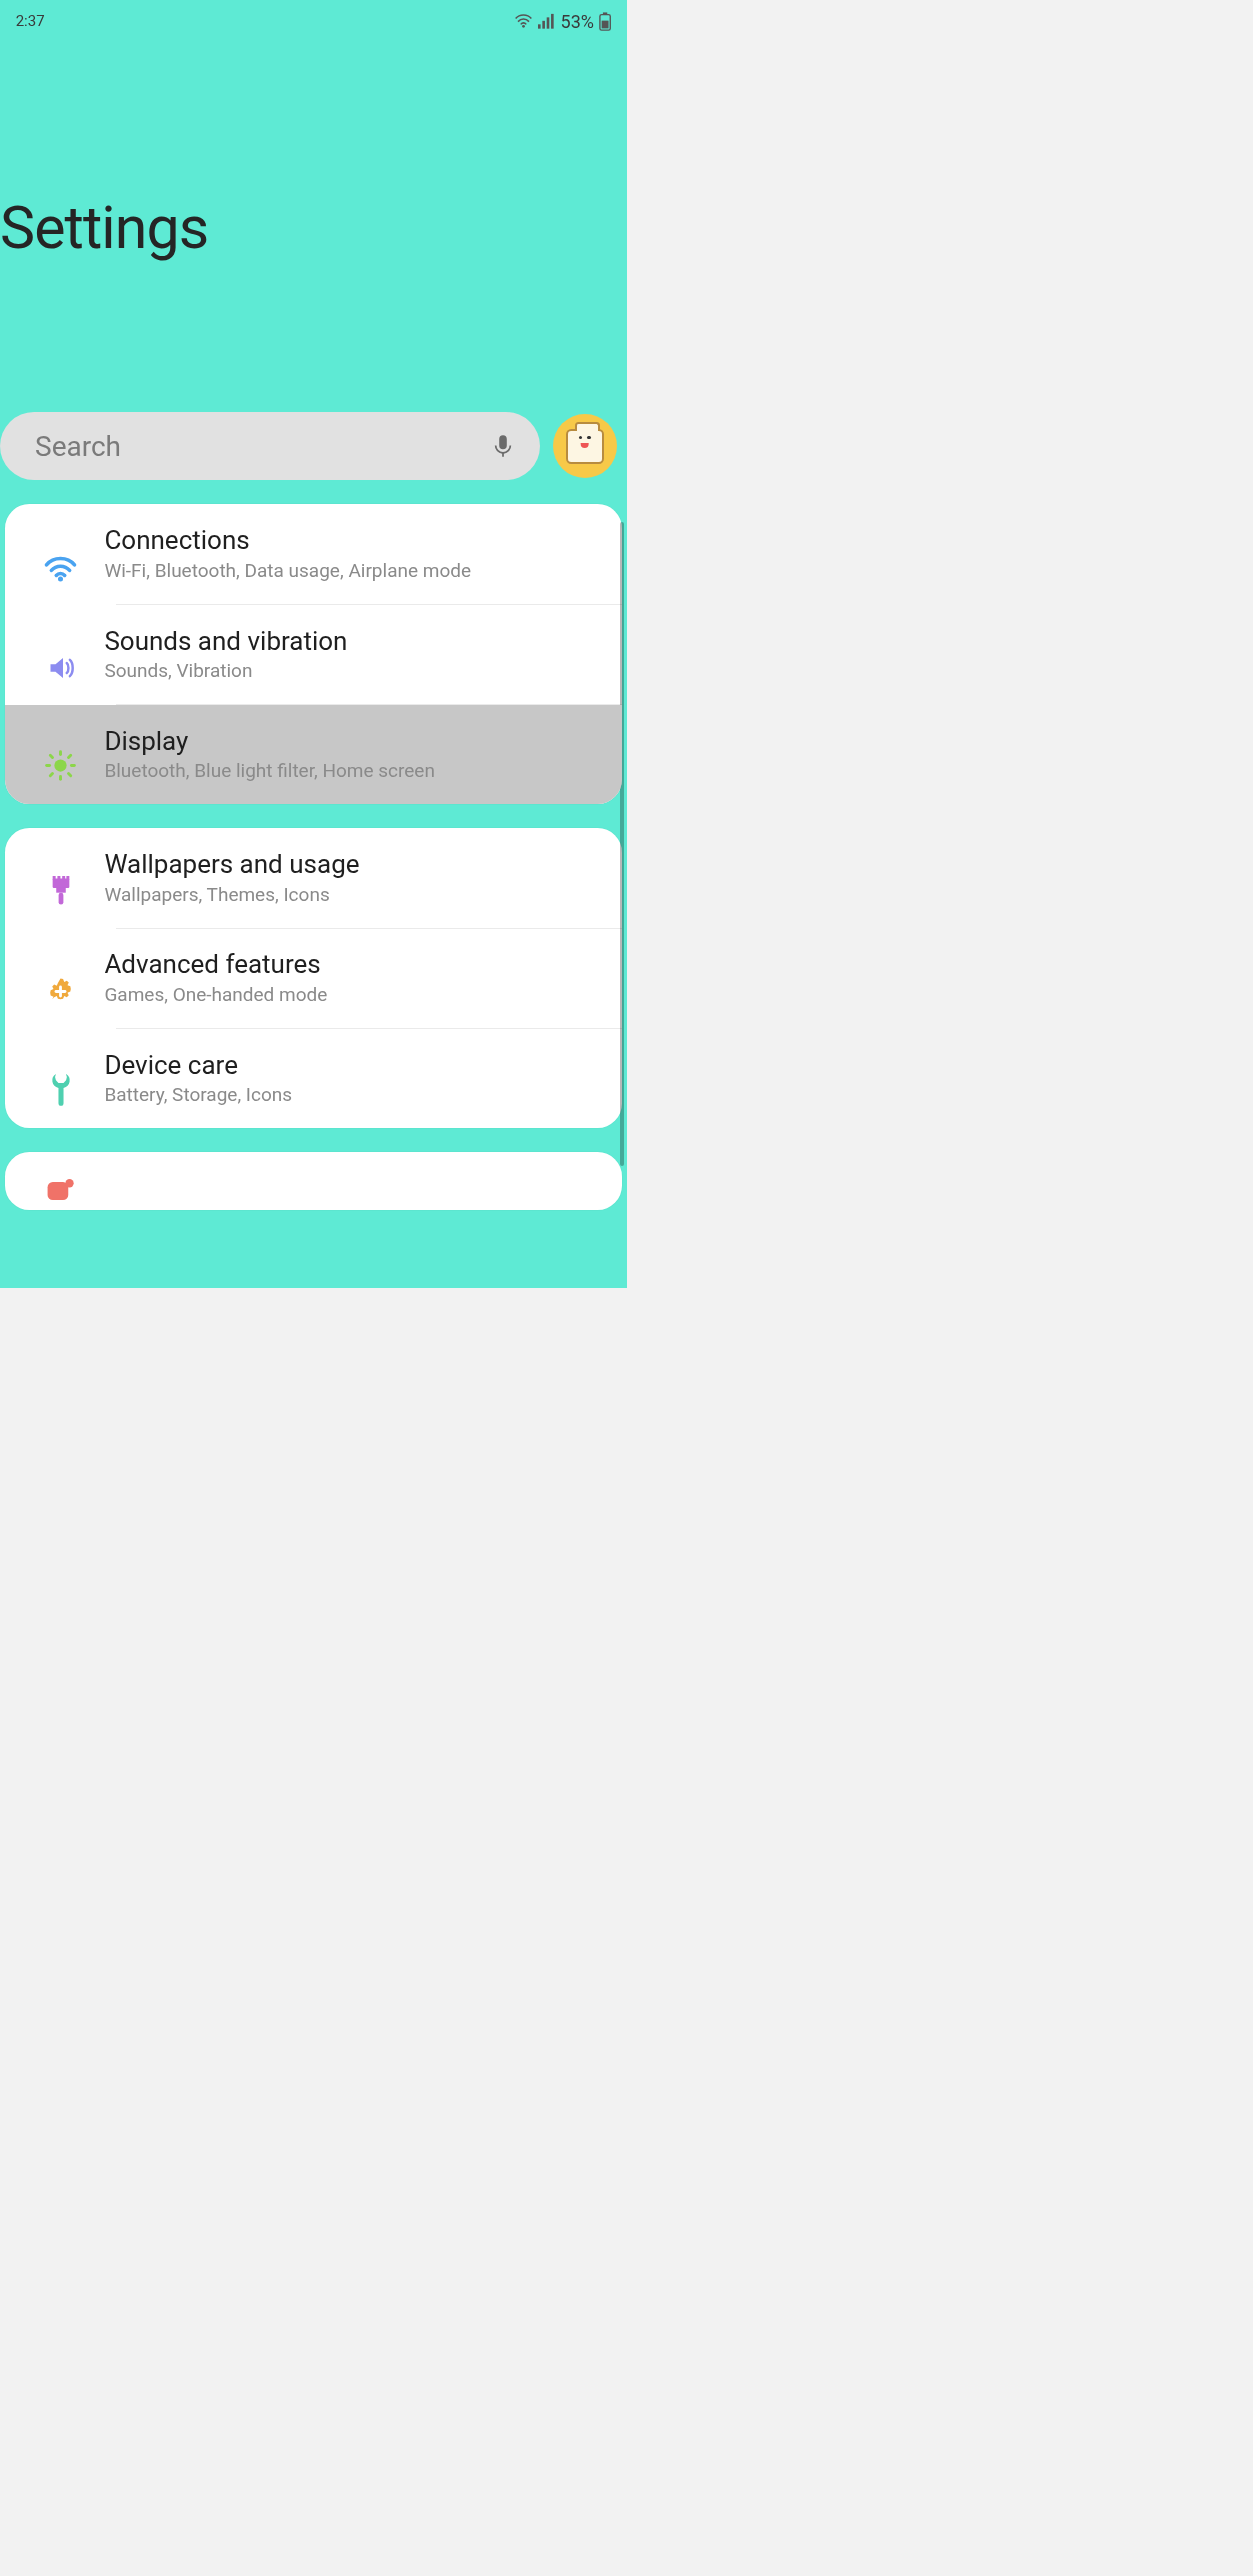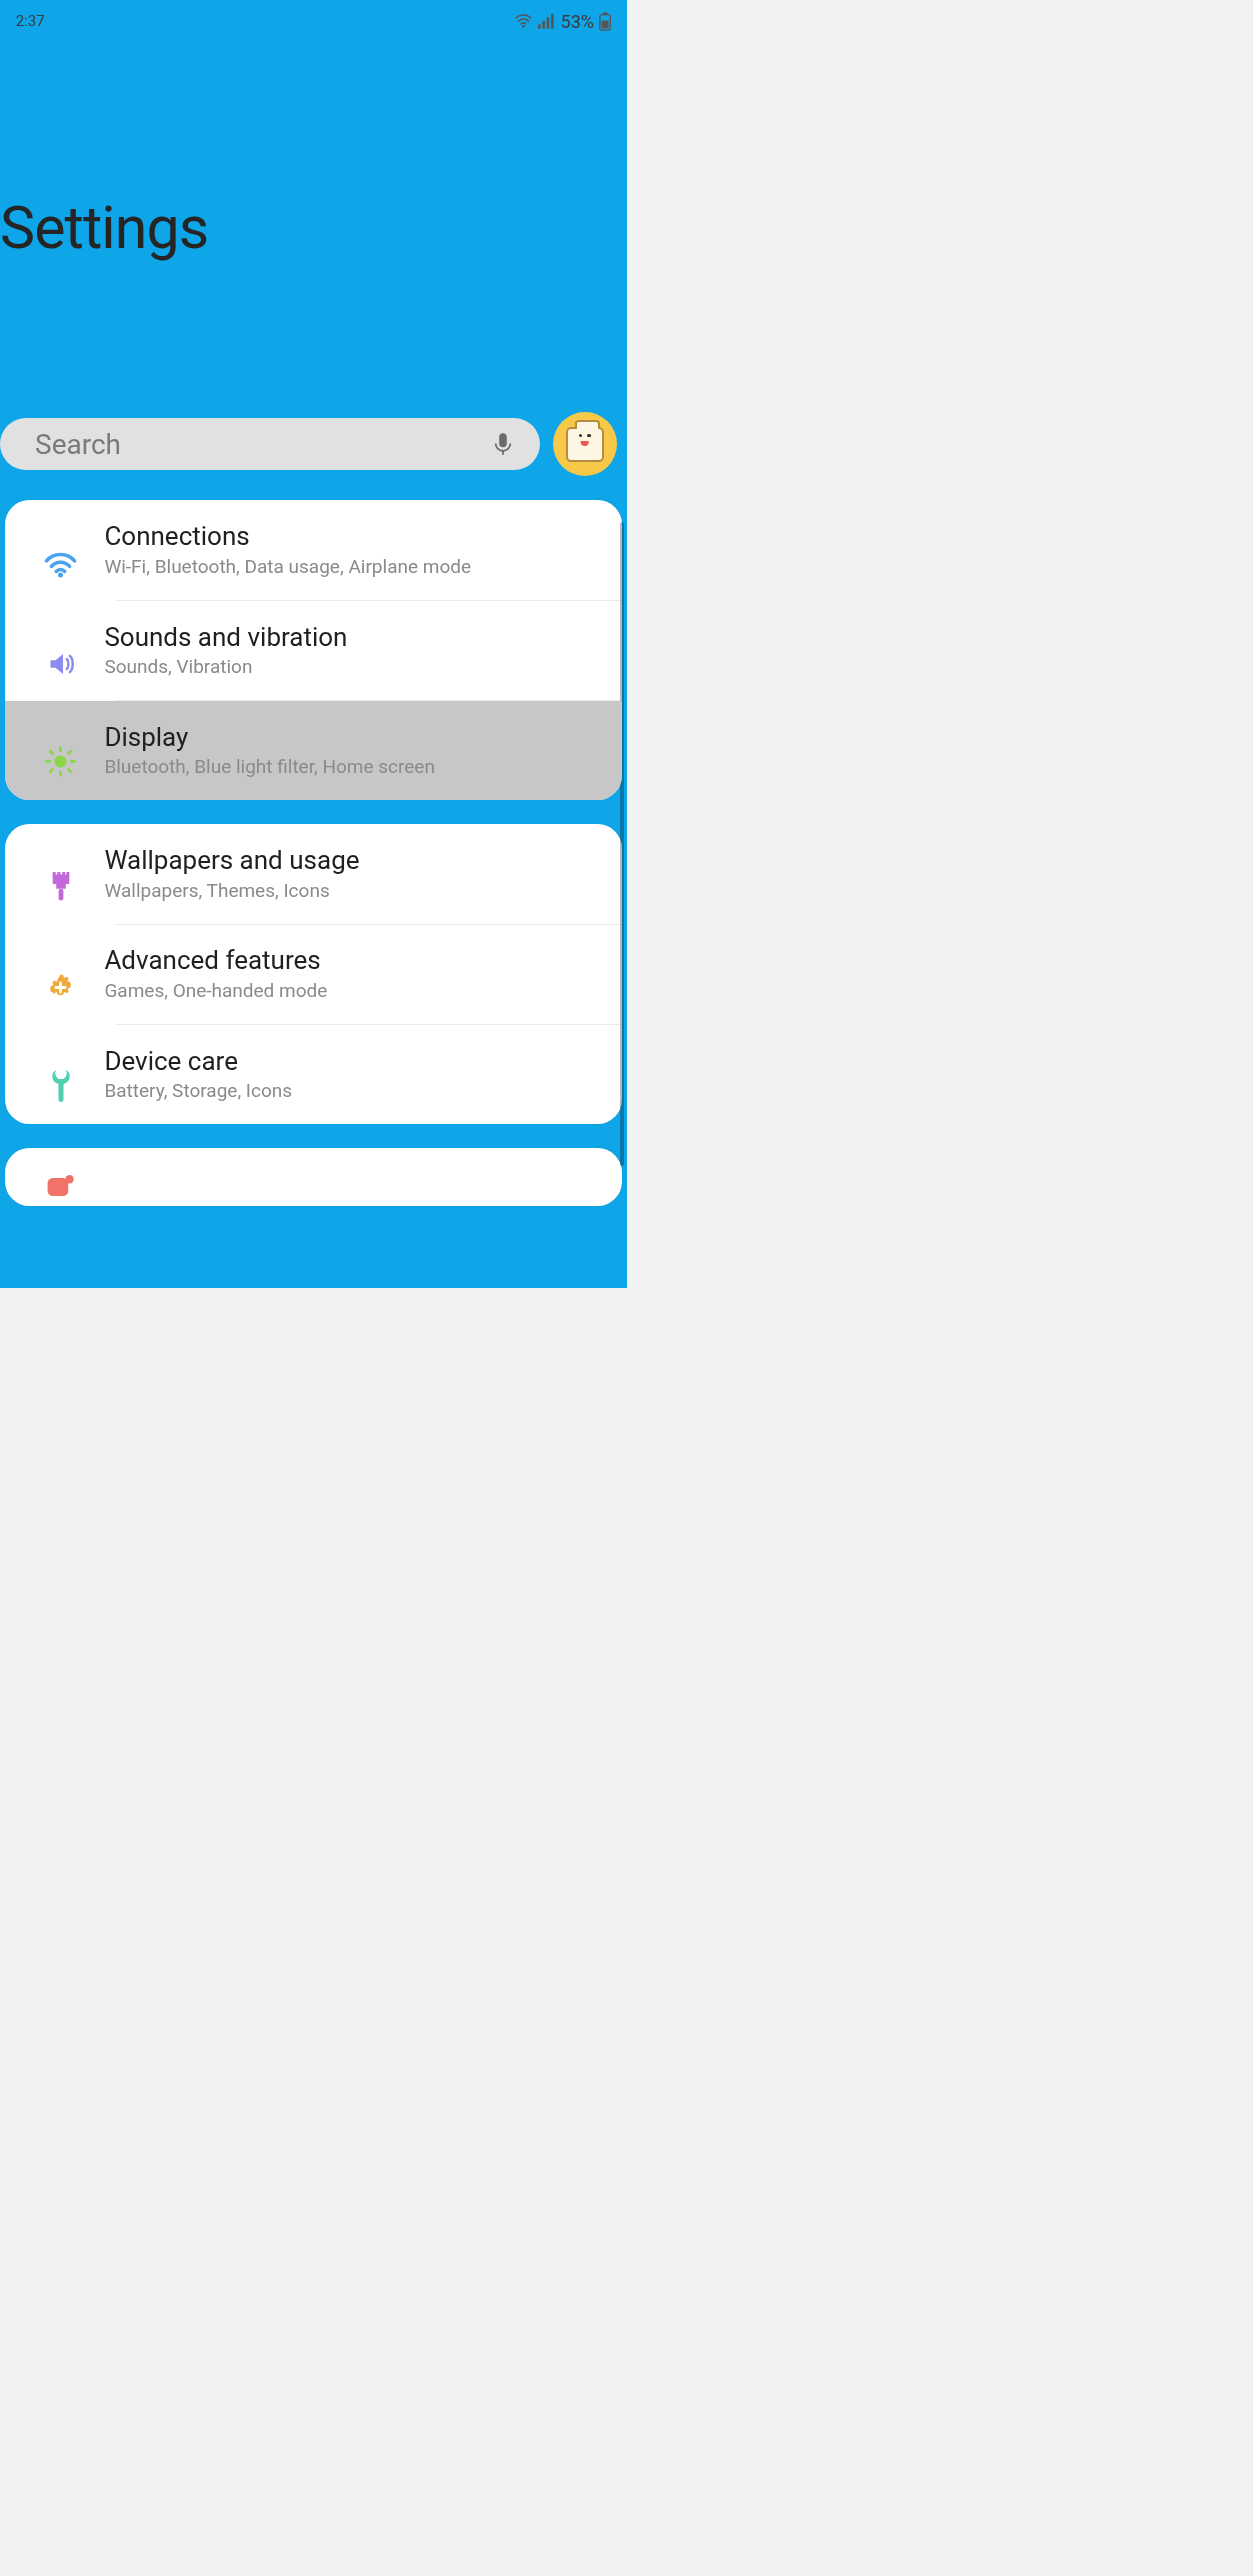--- a/index.html
+++ b/index.html
@@ -1,29 +1,29 @@
 <!DOCTYPE html>
 <html style="font-size:14px"><head>
 <meta charset="utf-8">
 <style>
   * { margin:0; padding:0; box-sizing:border-box; font-family: -apple-system, Roboto, "Segoe UI", Arial, sans-serif; }
   html,body { width:627px; height:1288px; background:#f2f2f2; position:relative; transform-origin: top left; }
   
   body { width:627px; }
-  .screen { width:627px; min-height:1288px; background:#0ea5e9; position:relative; overflow:hidden;}
+  .screen { width:627px; min-height:1288px; background:#5eead4; position:relative; overflow:hidden;}
   
   .status-bar { height:42px; display:flex; align-items:center; justify-content:space-between; padding:0 15.7px; color:#3a3a3a; font-size:15px;}
   .status-right { display:flex; align-items:center; gap:5.2px; font-size:18px;}
   .status-right svg { display:block; }
   
   .hero { height:370px; display:flex; align-items:center; justify-content:flex-start; }
   .hero h1 { font-size:59px; font-weight:400; color:#252525; letter-spacing:-0.9px;}
   
   .search-row { display:flex; align-items:center; gap:12.2px; padding:0 10.4px 0 0; margin-bottom:24.4px;}
-  .search-pill { flex:1; height:52px; background:#e1e1e1; border-radius:35px; display:flex; align-items:center; padding:0 24.4px 0 35px; }
+  .search-pill { flex:1; height:68px; background:#e1e1e1; border-radius:35px; display:flex; align-items:center; padding:0 24.4px 0 35px; }
   .search-pill input { flex:1; border:none; background:transparent; font-size:28px; color:#6f6f6f; outline:none;}
   .search-pill input::placeholder{ color:#7a7a7a;}
   .mic { width:26px; height:26px; color:#6b6b6b;}
   .avatar { width:64px; height:64px; border-radius:50%; background:#f7c948; display:flex; align-items:center; justify-content:center; overflow:hidden; position:relative;}
   .avatar-inner { width:38px; height:35px; background:#fdf6e3; border:2.6px solid #b88c3f; border-radius:5.2px; position:relative;}
   .avatar-inner::before{content:"";position:absolute;width:21px;height:7px;background:#fdf6e3;border:2.6px solid #b88c3f;border-bottom:none;border-radius:3.5px 3.5px 0 0;top:-8.7px;left:7px;}
   .avatar-face{position:absolute;top:5.2px;left:0;right:0;display:flex;justify-content:center;gap:5.2px;}
   .avatar-face span{width:3.5px;height:3.5px;background:#333;border-radius:50%;}
   .avatar-mouth{position:absolute;top:12.2px;left:50%;transform:translateX(-50%);width:8.7px;height:5.2px;background:#e55;border-radius:0 0 5.2px 5.2px;}
   

